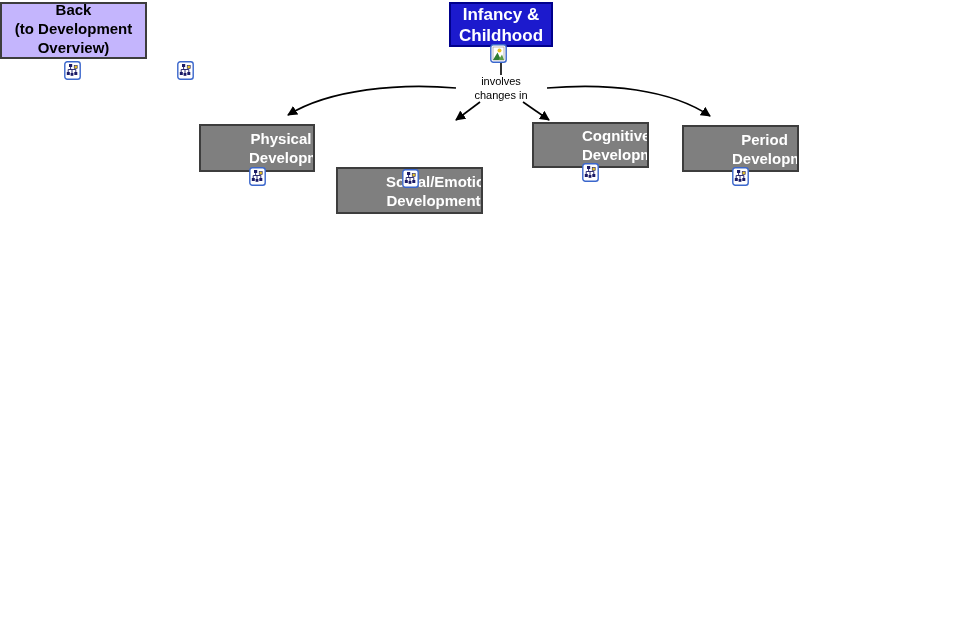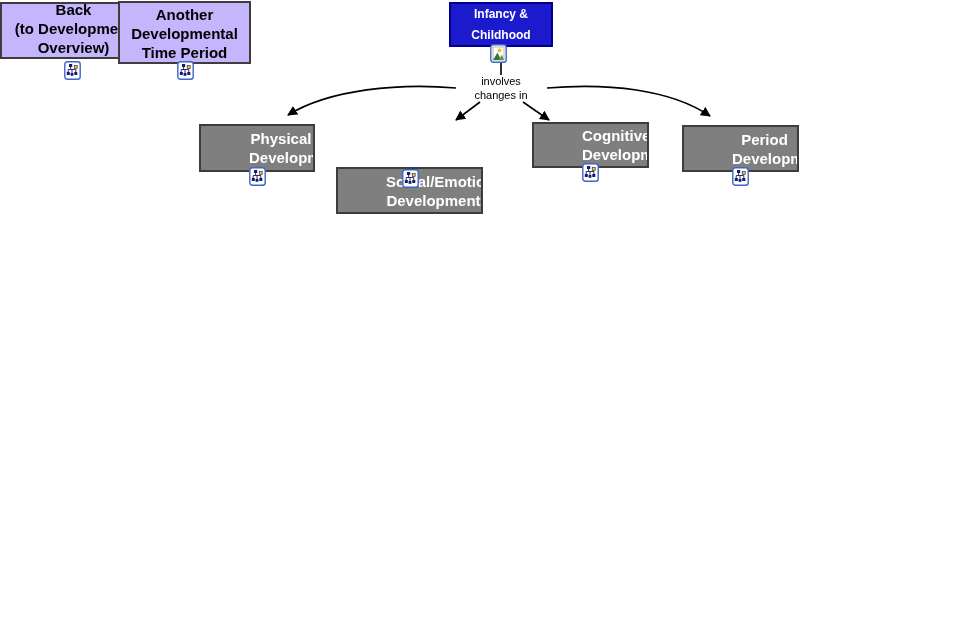--- a/index.html
+++ b/index.html
@@ -28,21 +28,21 @@
     color: #000000;
     font-size: 15px;
     line-height: 19px;
     z-index: 3;
     align-items: flex-end;
   }
   .root-node {
     background: #1c1acd;
     border: 2px solid #00008c;
     color: #ffffff;
-    font-size: 12px;
+    font-size: 17px;
     line-height: 21px;
     z-index: 3;
   }
   .child-node {
     background: #7f7f7f;
     border: 2px solid #3d3d3d;
     color: #ffffff;
     font-size: 15px;
     line-height: 19px;
     z-index: 3;
@@ -101,25 +101,20 @@
     <path d="M480 102 L456 120" stroke="#000000" stroke-width="1.6" fill="none" marker-end="url(#arrow)"></path>
     <path d="M523 102 L549 120" stroke="#000000" stroke-width="1.6" fill="none" marker-end="url(#arrow)"></path>
     <path d="M547 88 C 608 83, 670 89, 710 116" stroke="#000000" stroke-width="1.6" fill="none" marker-end="url(#arrow)"></path>
   </svg>
 
   <div id="node-back" class="node nav-node">
     <span class="node-label">Back
 (to Development
 Overview)</span>
   </div>
-  <div id="node-another" class="node nav-node">
-    <span class="node-label">Another
-Developmental
-Time Period</span>
-  </div>
 
   <div id="node-root" class="node root-node">
     <span class="node-label">Infancy &amp;
 Childhood</span>
   </div>
 
   <div class="linking-phrase">involves
 changes in</div>
 
   <div id="node-physical" class="node child-node">

